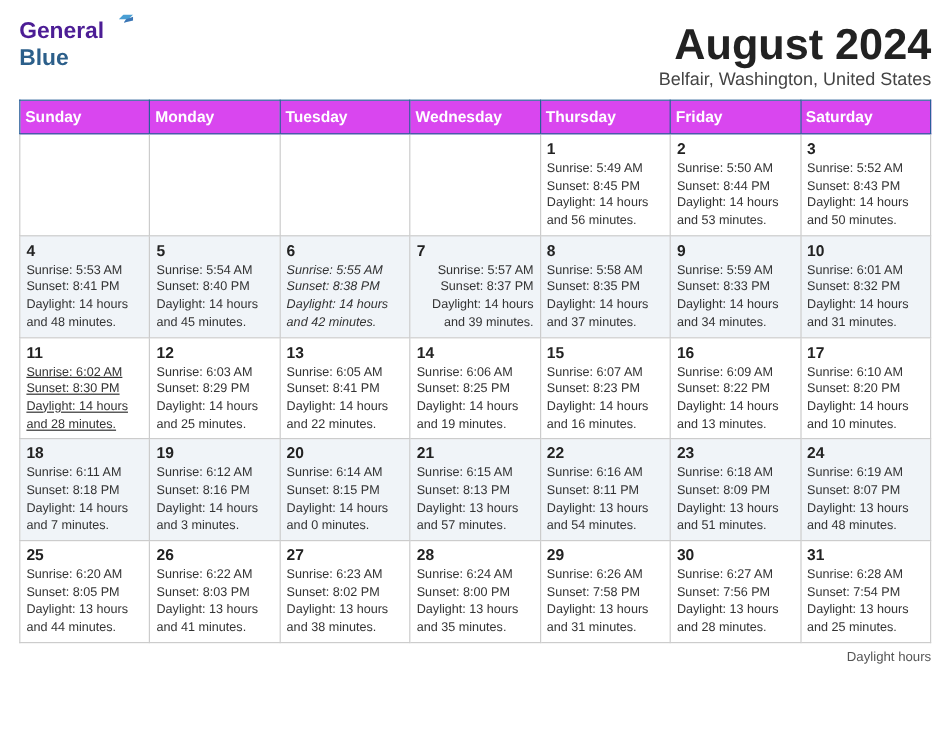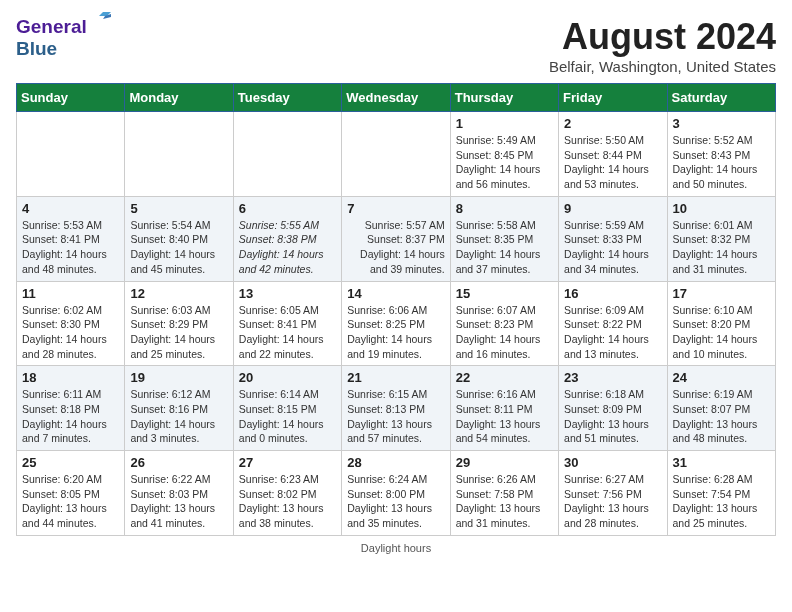--- a/index.html
+++ b/index.html
@@ -31,21 +31,21 @@
     }
     .location {
       font-size: 15px;
       color: #444;
     }
     .calendar {
       width: 100%;
       border-collapse: collapse;
     }
     .calendar th {
-      background: #15803d;
+      background: #d946ef;
       color: #fff;
       font-size: 13px;
       font-weight: bold;
       padding: 6px 4px;
       text-align: left;
       border: 1px solid #2a5f9a;
     }
     .calendar td {
       width: 108px;
       vertical-align: top;
@@ -69,21 +69,21 @@
       color: #333;
       line-height: 1.4;
     }
     .empty-cell {
       background: #fff !important;
     }
     .footer-note {
       font-size: 11px;
       color: #555;
       margin-top: 6px;
-      text-align: center;
+      text-align: right;
     }
   </style>
 </head>
 <body>
 
 <div class="header">
   <div class="logo">
   <div style="display:flex;align-items:center;gap:0px;">
     <div style="display:flex;flex-direction:column;align-items:flex-start;">
       <div style="display:flex;align-items:center;">
@@ -190,21 +190,21 @@
           <span class="day-num">10</span>
           <div class="day-info" style="white-space: pre-line;">Sunrise: 6:01 AM
 Sunset: 8:32 PM
 Daylight: 14 hours
 and 31 minutes.</div>
         </td>
       </tr>
       <tr>
         <td>
           <span class="day-num">11</span>
-          <div class="day-info" style="white-space: pre-line;">Sunrise: 6:02 AM
+          <div class="day-info" style="white-space: pre-line; text-decoration: underline;">Sunrise: 6:02 AM
 Sunset: 8:30 PM
 Daylight: 14 hours
 and 28 minutes.</div>
         </td>
         <td>
           <span class="day-num">12</span>
           <div class="day-info" style="white-space: pre-line;">Sunrise: 6:03 AM
 Sunset: 8:29 PM
 Daylight: 14 hours
 and 25 minutes.</div>

